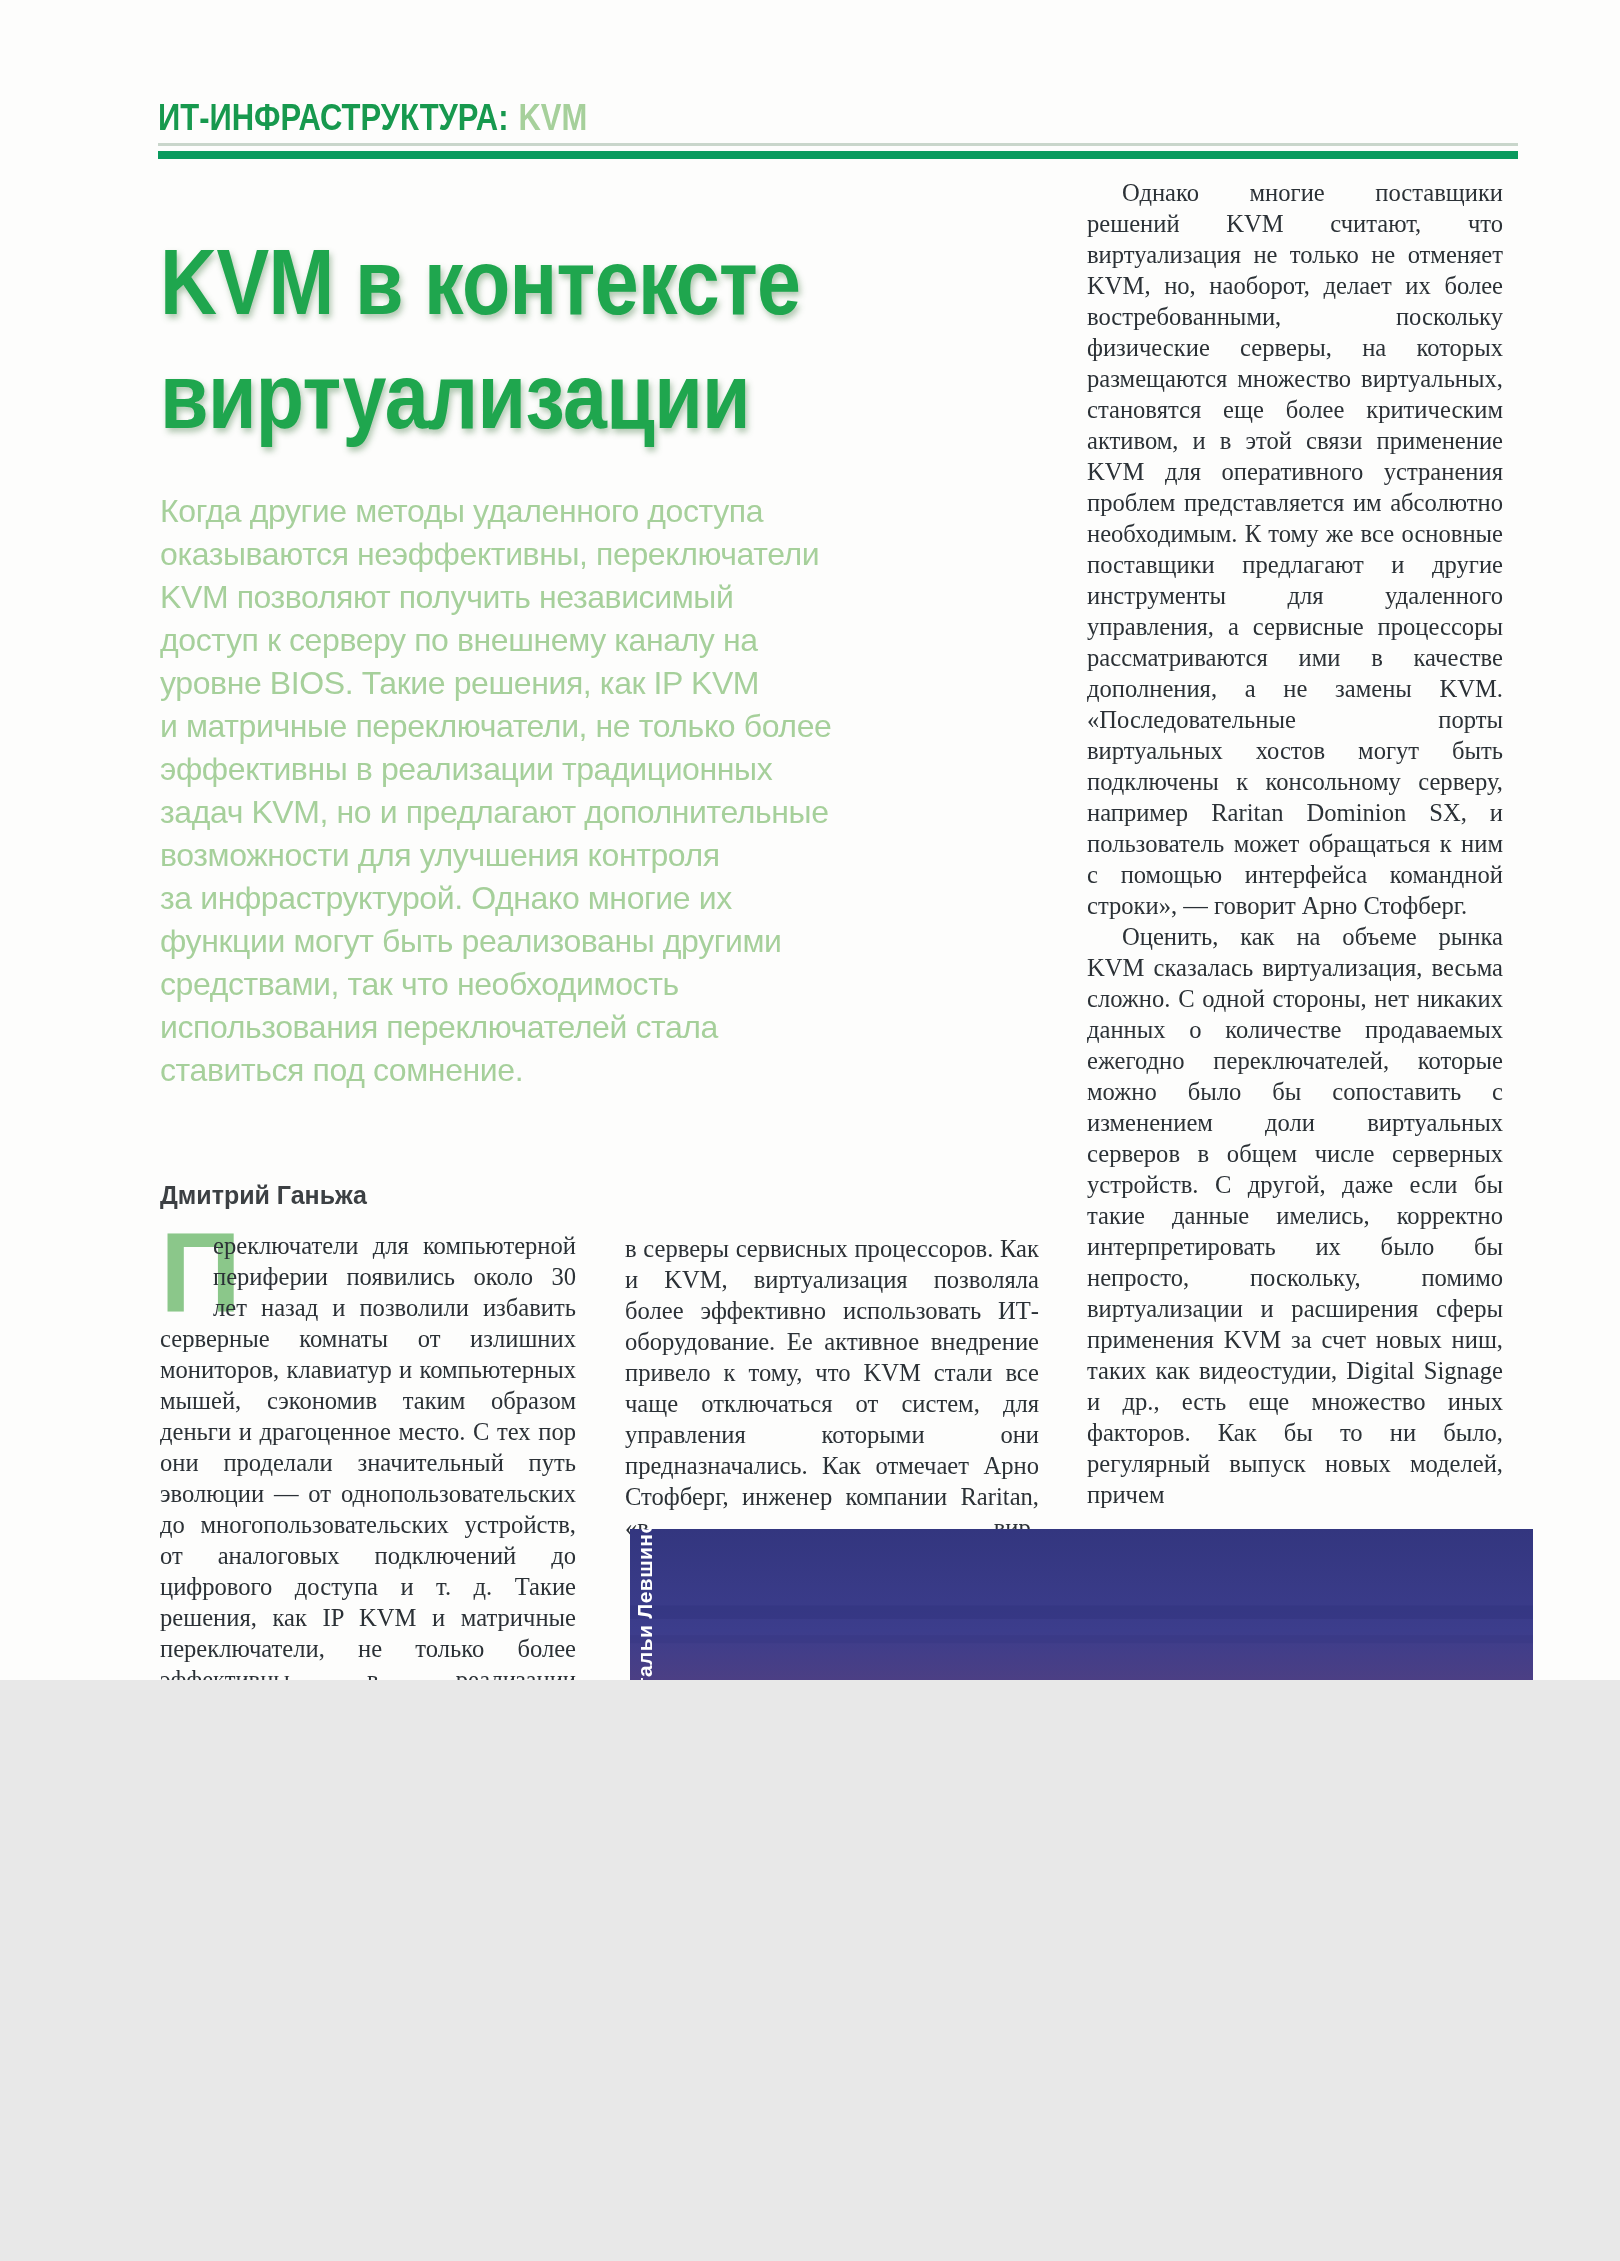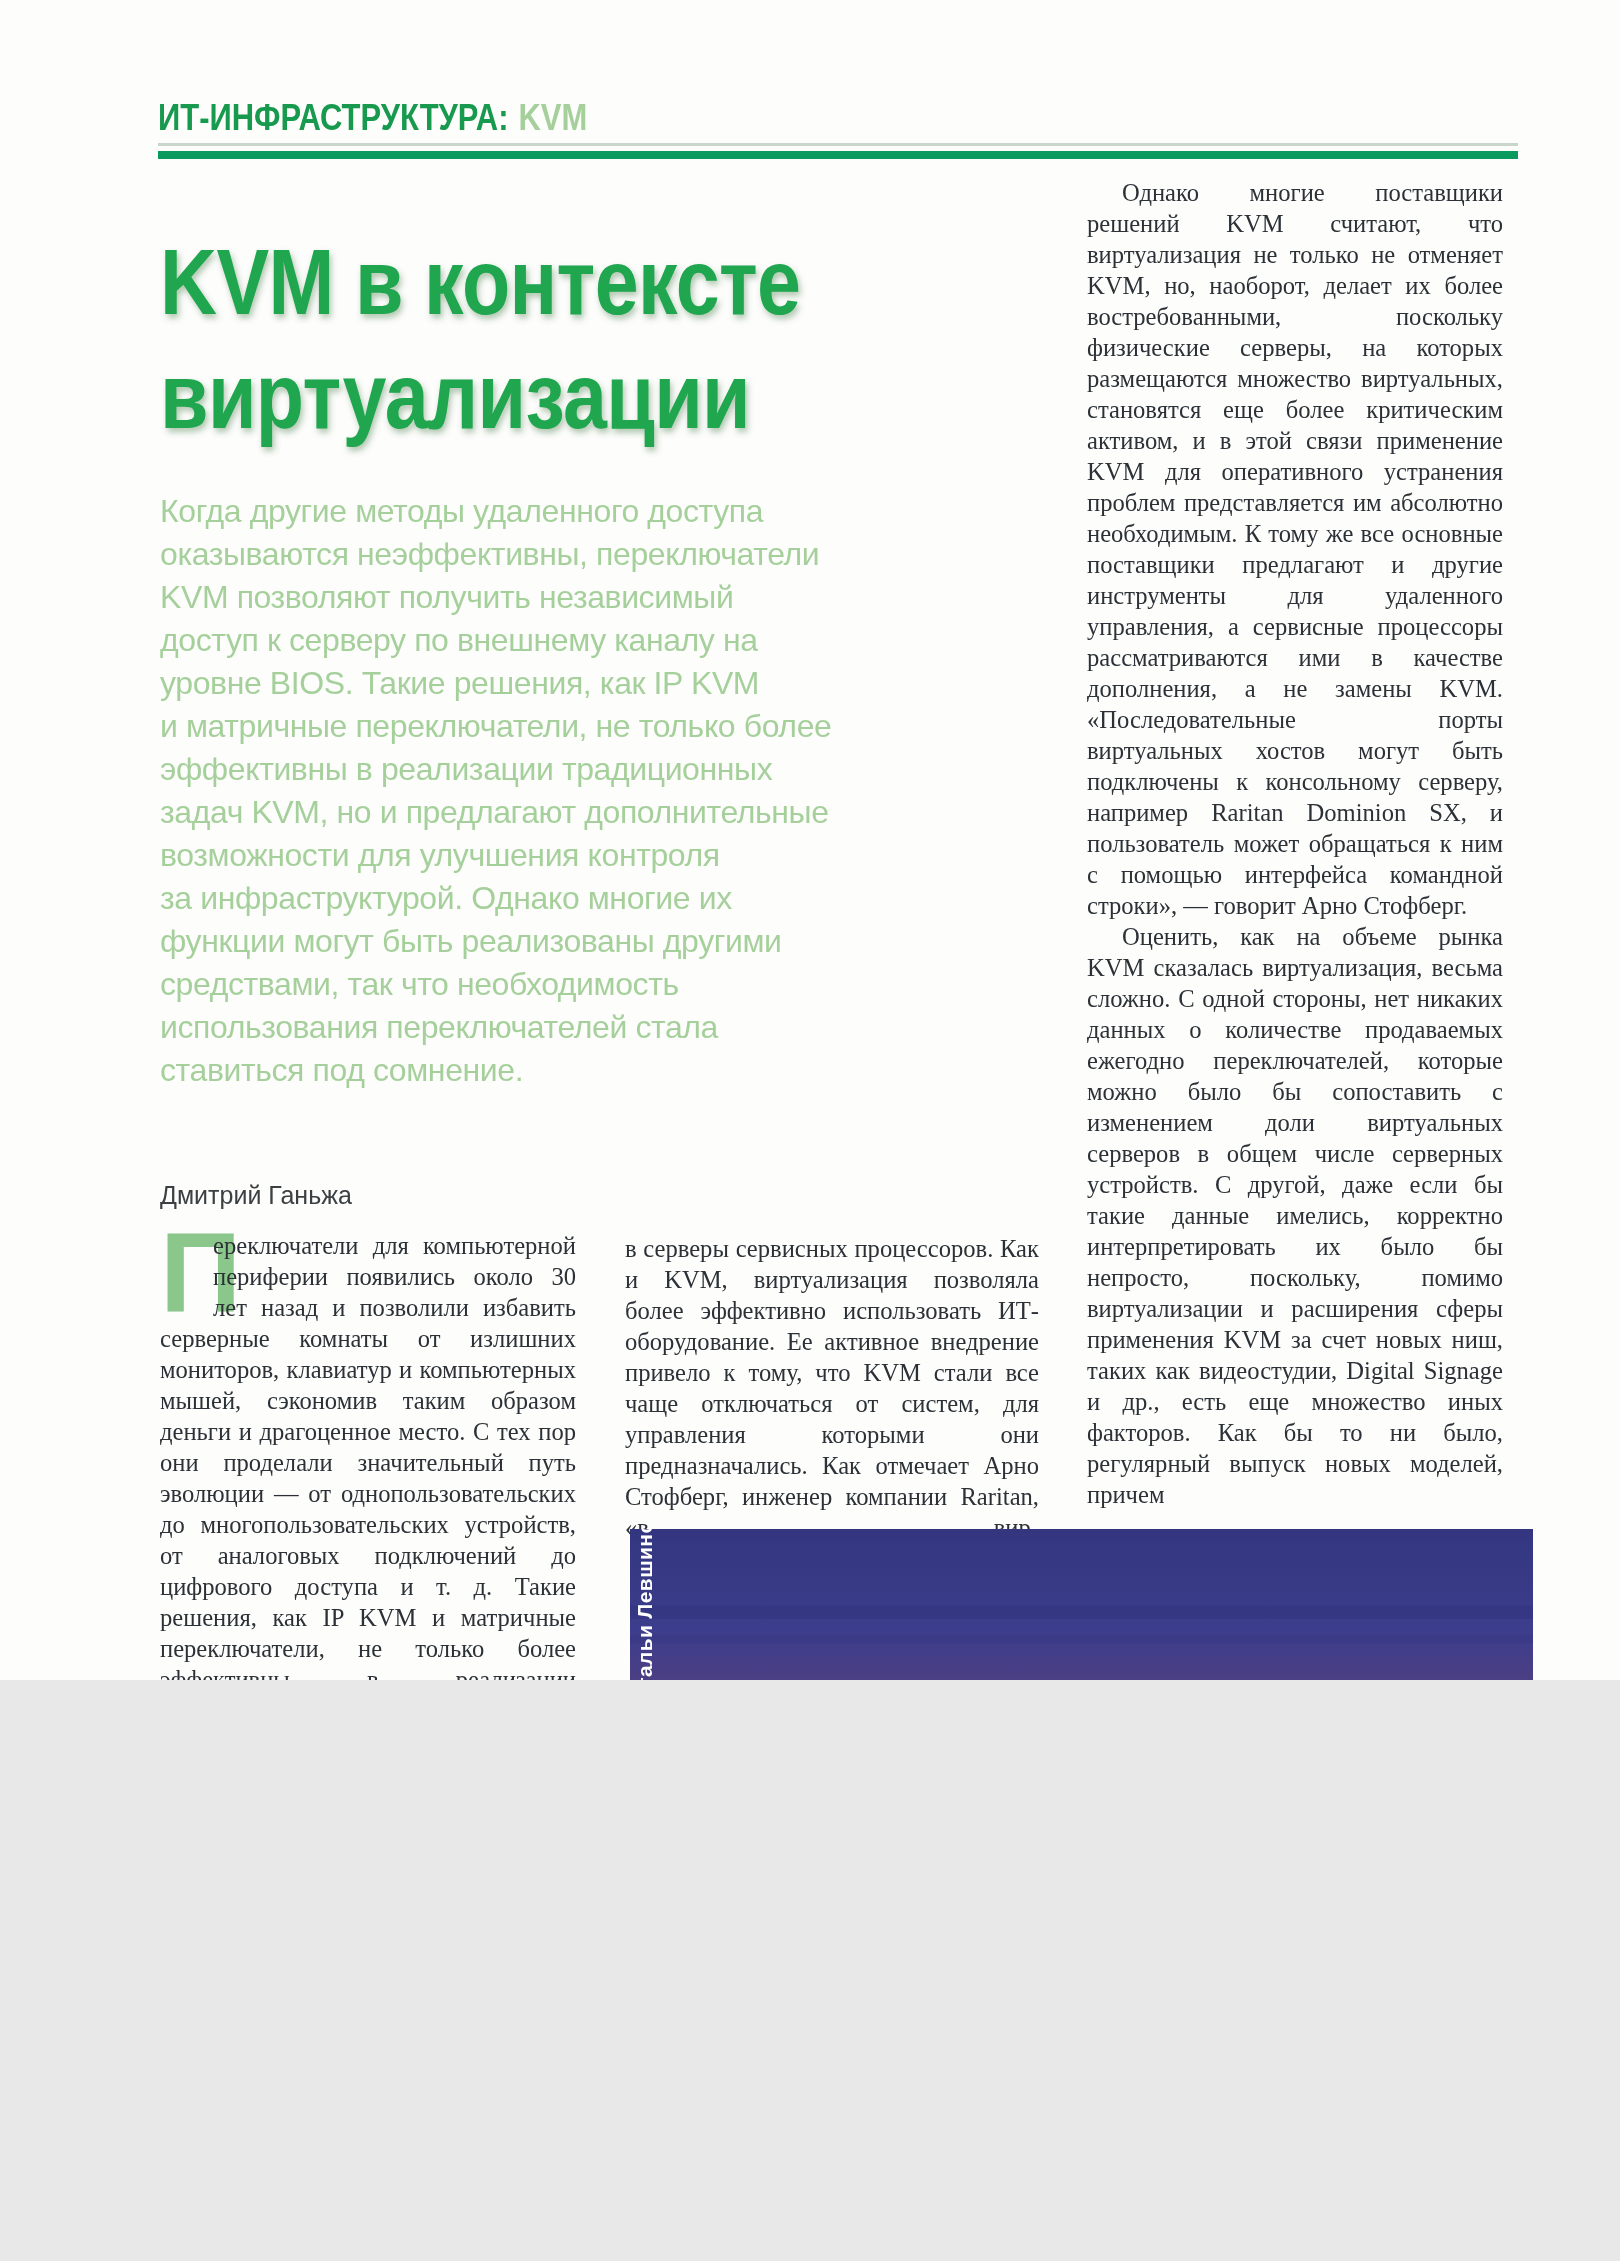--- a/index.html
+++ b/index.html
@@ -33,21 +33,21 @@
     text-shadow:2.5px 4.2px 6.7px rgba(80,130,80,.45);
     letter-spacing:-0.8px;
   }
   .lead{
     position:absolute; left:160px; top:490px; width:1057px;
     font-size:32px; line-height:43px; color:var(--green_light);
     white-space:pre-line; letter-spacing:-0.4px;
   }
   .author{
     position:absolute; left:160px; top:1181px;
-    font-size:25px; font-weight:400; color:#3c4043;
+    font-size:25px; font-weight:700; color:#3c4043;
   }
   
   .col{
     position:absolute;
     font-family:"Liberation Serif","DejaVu Serif",serif;
     font-size:24.6px; line-height:31px; color:#2b3136;
     text-align:justify;
   }
   .col p{margin:0;}
   .col p.indent{text-indent:35px;}

